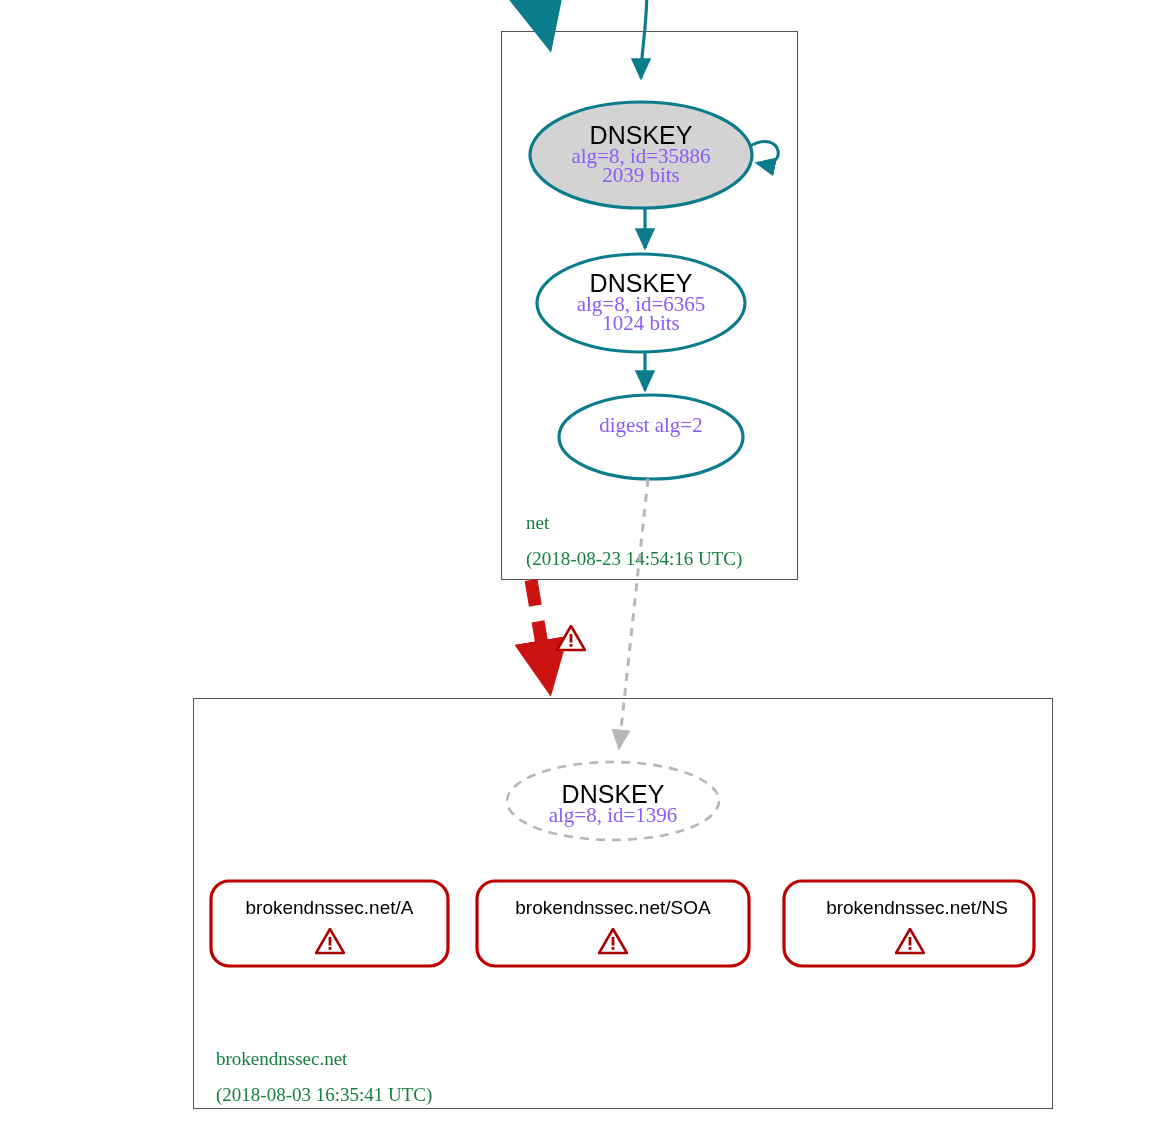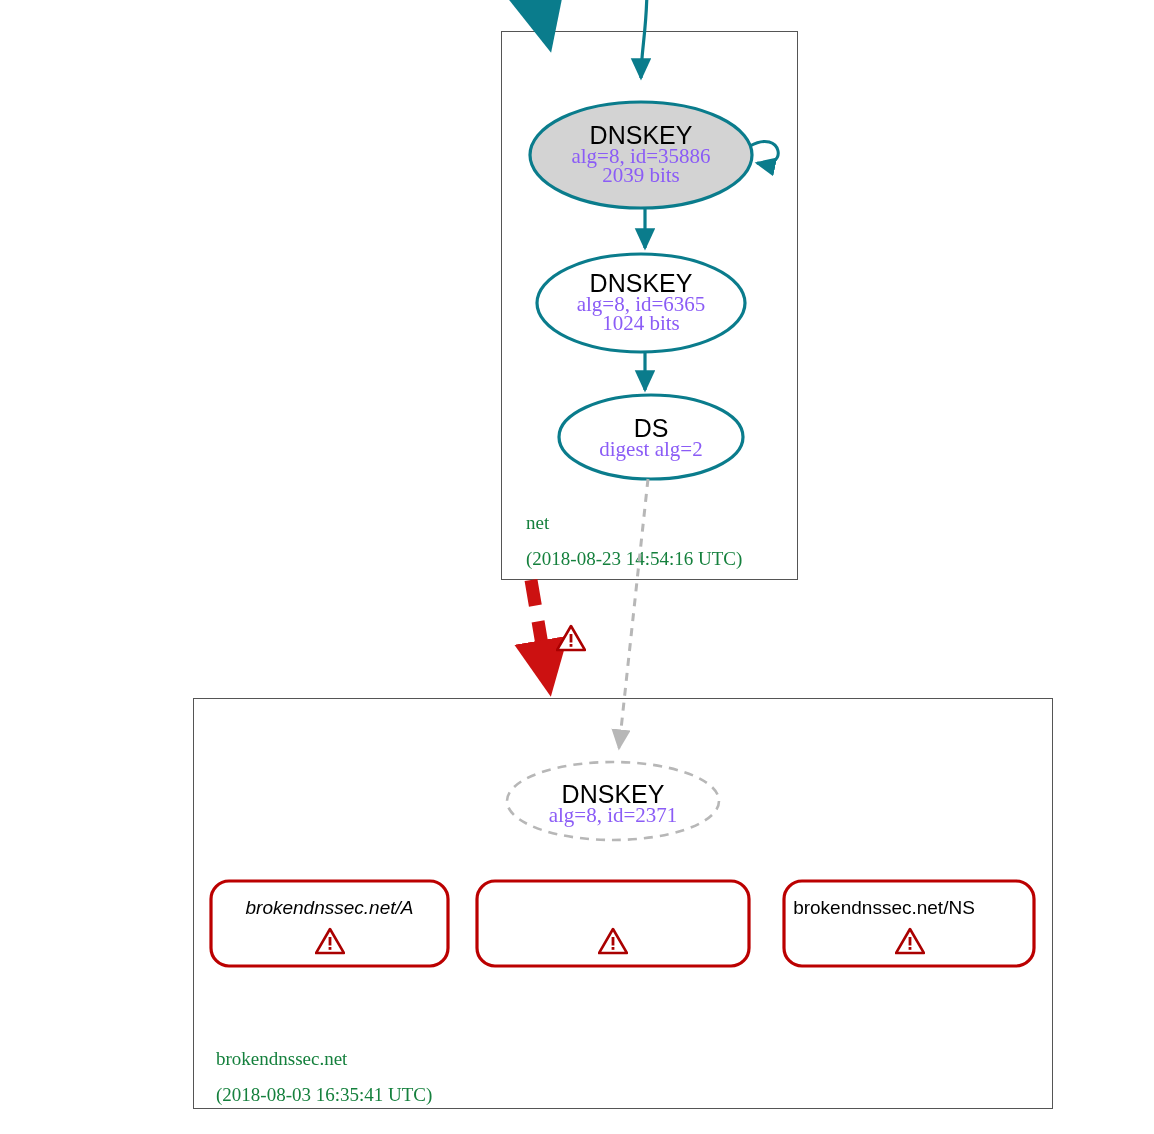--- a/index.html
+++ b/index.html
@@ -158,33 +158,35 @@
     <div class="node-sub">2039 bits</div>
   </div>
 
   <div class="node-text" style="left:531px; top:271px; width:220px;">
     <div class="node-title">DNSKEY</div>
     <div class="node-sub">alg=8, id=6365</div>
     <div class="node-sub">1024 bits</div>
   </div>
 
   <div class="node-text" style="left:541px; top:416px; width:220px;">
-    <div class="node-title">DS</div>
     <div class="node-sub">digest alg=2</div>
   </div>
 
   <div class="node-text" style="left:503px; top:782px; width:220px;">
     <div class="node-title">DNSKEY</div>
-    <div class="node-sub">alg=8, id=2371</div>
-  </div>
-
-  <div class="node-text" style="left:211px; top:897px; width:237px;font-style:italic;">
+    <div class="node-sub">alg=8, id=1396</div>
+  </div>
+
+  <div class="node-text" style="left:211px; top:897px; width:237px;">
     <div class="rr-label">brokendnssec.net/A</div>
   </div>
-  <div class="node-text" style="left:759px; top:897px; width:250px;text-align:center;">
+  <div class="node-text" style="left:477px; top:897px; width:272px;">
+    <div class="rr-label">brokendnssec.net/SOA</div>
+  </div>
+  <div class="node-text" style="left:792px; top:897px; width:250px;text-align:center;">
     <div class="rr-label">brokendnssec.net/NS</div>
   </div>
 
   <div class="warn" style="left:556px; top:624px;">
     <svg width="30" height="28" viewBox="0 0 30 28">
       <path d="M15,2 L29,26 L1,26 Z" fill="#ffffff" stroke="#aa0000" stroke-width="2.6" stroke-linejoin="round"></path>
       <rect x="13.6" y="10" width="2.8" height="8.5" fill="#aa0000"></rect>
       <rect x="13.6" y="20" width="2.8" height="2.8" fill="#aa0000"></rect>
     </svg>
   </div>

